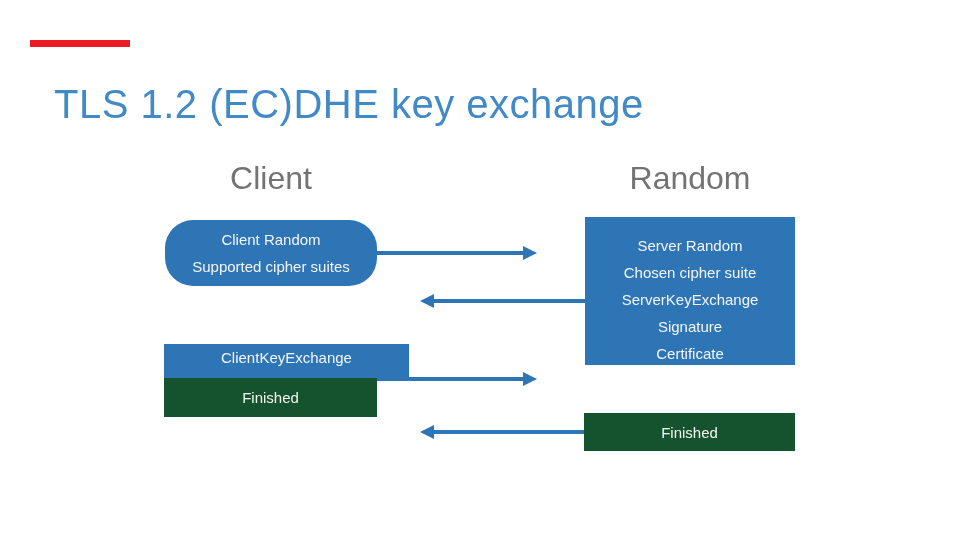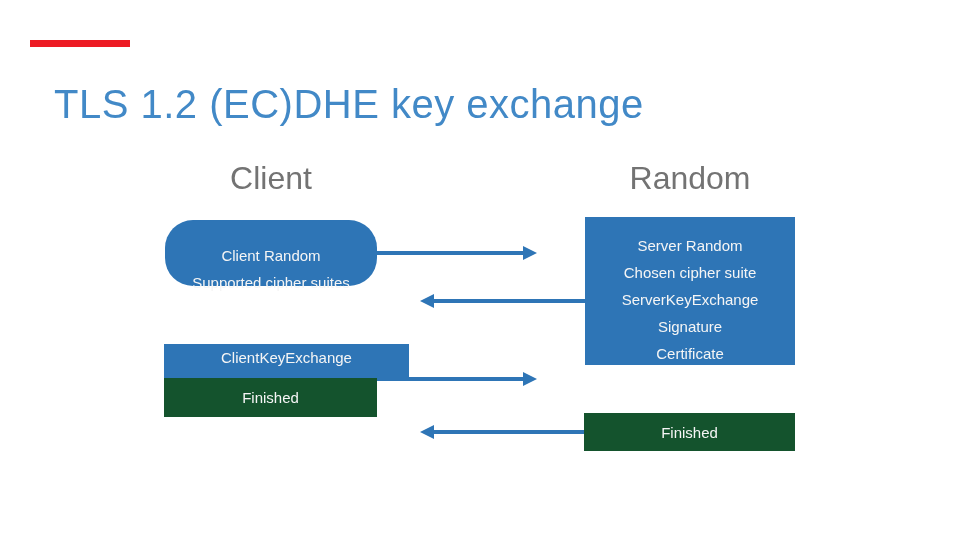--- a/index.html
+++ b/index.html
@@ -15,21 +15,21 @@
   }
   .col-header{
     position:absolute;top:124px;font-size:32px;color:#737373;text-align:center;font-weight:400;
   }
   .col-header.client{left:165px;width:212px;}
   .col-header.server{left:585px;width:210px;}
   .box{position:absolute;color:#F5F5F5;text-align:center;font-size:15px;}
   .box .box-line{line-height:27px;white-space:nowrap;}
   .blue{background:#2E75B6;}
   .orange{background:#14532d;}
-  .client-hello{left:165px;top:184px;width:212px;height:66px;padding-top:22px;box-sizing:border-box;border-radius:28px;}
+  .client-hello{left:165px;top:184px;width:212px;height:66px;padding-top:6px;box-sizing:border-box;border-radius:28px;}
   .server-hello{left:585px;top:181px;width:210px;height:148px;padding-top:15px;box-sizing:border-box;}
   .client-key-exchange{left:164px;top:308px;width:245px;height:34px;display:flex;align-items:flex-start;justify-content:center;}
   .client-finished{left:164px;top:342px;width:213px;height:39px;display:flex;align-items:center;justify-content:center;}
   .server-finished{left:584px;top:377px;width:211px;height:38px;display:flex;align-items:center;justify-content:center;}
   .arrow{position:absolute;height:14px;}
   .arrow .shaft{position:absolute;top:5px;height:4px;background:#2E75B6;}
   .arrow.right .shaft{left:0;right:11px;}
   .arrow.left  .shaft{left:11px;right:0;}
   .arrow .head{position:absolute;top:0;width:0;height:0;border-top:7px solid transparent;border-bottom:7px solid transparent;}
   .arrow.right .head{right:0;border-left:14px solid #2E75B6;}

